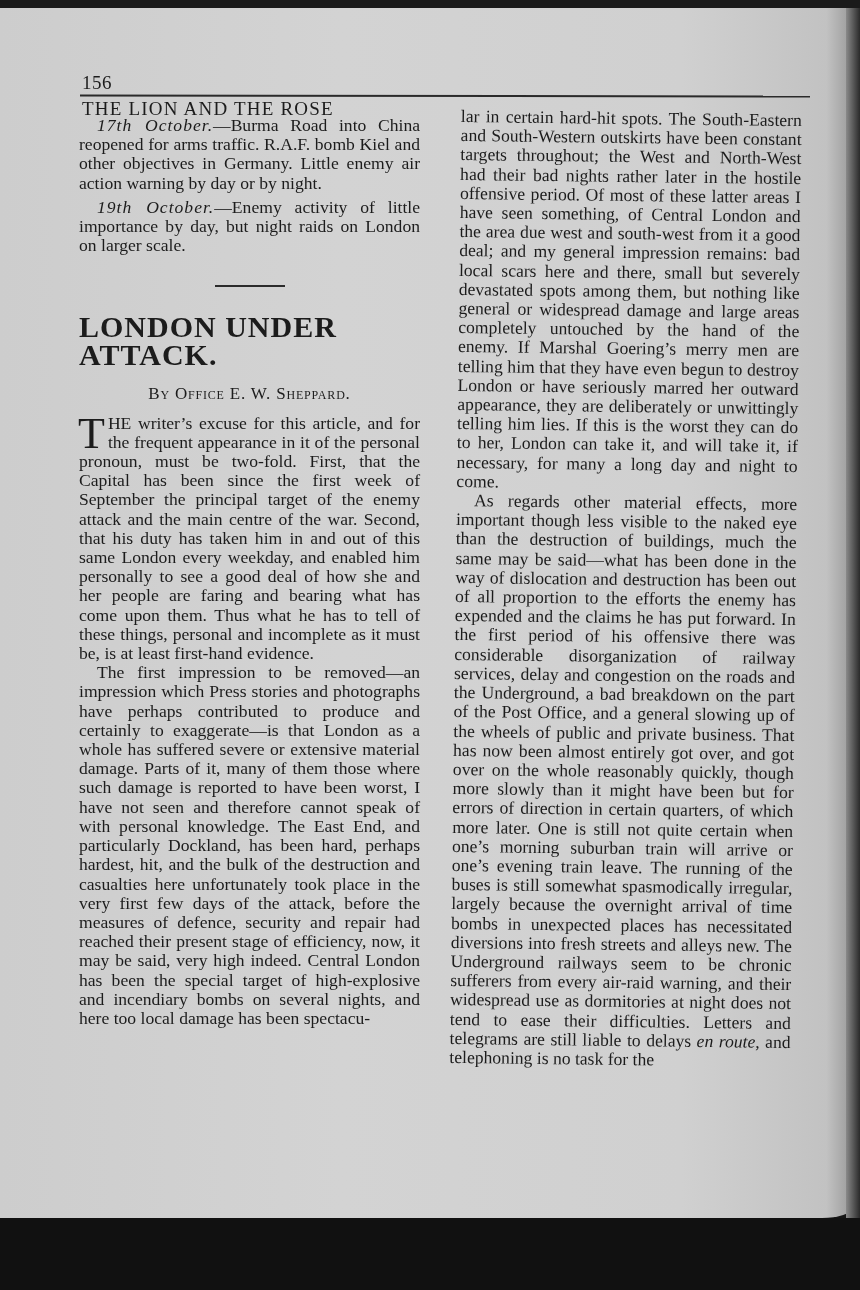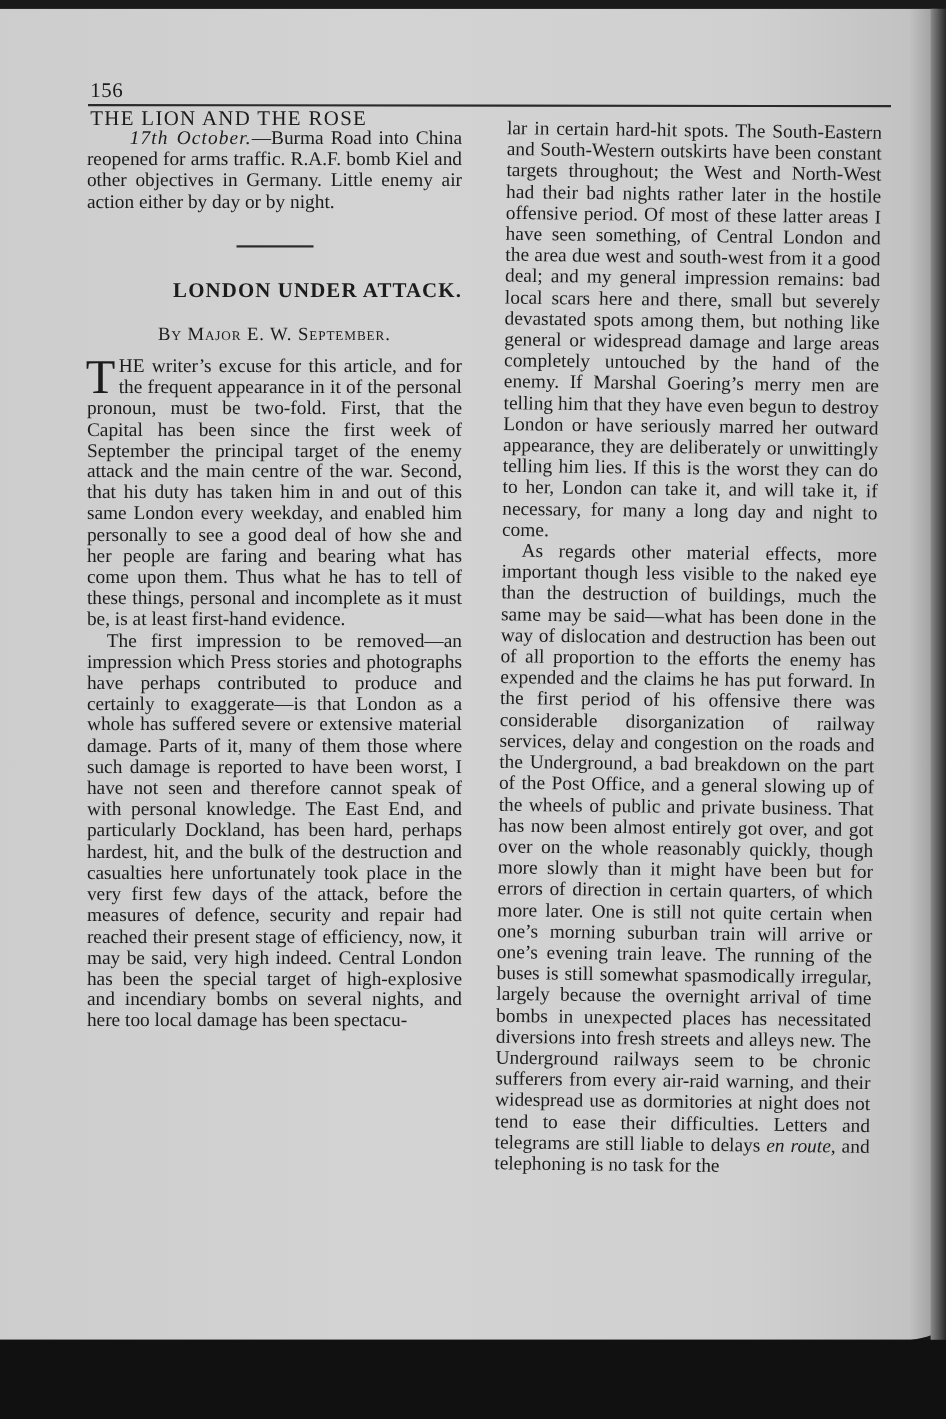--- a/index.html
+++ b/index.html
@@ -40,26 +40,26 @@
   }
   .col {
     position: absolute; font-size: 17.6px; line-height: 19.2px;
     text-align: justify; hyphens: none;
   }
   .col-left { left: 79px; top: 116px; width: 341px; }
   .col-right { left: 461px; top: 107px; width: 341px; transform: rotate(0.7deg); transform-origin: top left; }
   .col p { margin: 0; text-indent: 18px; }
   .col p.noindent { text-indent: 0; }
   .entry { margin-bottom: 5px !important; }
-  .date { font-style: italic; letter-spacing: 1px; margin-left: 21px; }
+  .date { font-style: italic; letter-spacing: 1px; }
   .short-rule {
     width: 70px; height: 2px; background: #2b2b2b; margin: 30px auto 26px auto;
   }
   .article-title {
-    font-weight: bold; font-size: 19px; letter-spacing: 1px; text-align: right;
+    font-weight: bold; font-size: 30px; letter-spacing: 1px; text-align: left;
     margin: 0 0 15px 0; line-height: 28px;
   }
   .byline {
     text-align: center; font-variant: small-caps; font-size: 17px; letter-spacing: 0.8px;
     margin: 0 0 10px 0;
   }
   .dropcap {
     float: left; font-size: 44px; line-height: 36px; margin: 2px 3px 0 -1px;
   }
   .first-line-caps { text-transform: uppercase; }
@@ -76,26 +76,27 @@
 <div class="right-edge"></div>
 <div class="bottom-dark"></div>
 
 <div class="running-head">
   <span class="page-number">156</span>
   <div class="running-title">THE LION AND THE ROSE</div>
 </div>
 <div class="head-rule"></div>
 
 <div class="col col-left">
-  <p class="entry"><span class="date">17th October.</span><span>—Burma Road into China reopened for arms traffic. R.A.F. bomb Kiel and other objectives in Germany. Little enemy air action either by day or by night.</span></p>
+  <p class="entry"><span class="date">17th October.</span><span>—Burma Road into China reopened for arms traffic. R.A.F. bomb Kiel and other objectives in Germany. Little enemy air action warning by day or by night.</span></p>
+  <p class="entry"><span class="date">19th October.</span><span>—Enemy activity of little importance by day, but night raids on London on larger scale.</span></p>
 
   <div class="short-rule"></div>
 
   <h1 class="article-title">LONDON UNDER ATTACK.</h1>
-  <div class="byline">By Major E. W. September.</div>
+  <div class="byline">By Office E. W. Sheppard.</div>
 
   <p class="p-lead"><span class="dropcap">T</span><span class="first-line-caps">HE</span><span> writer’s excuse for this article, and for the frequent appearance in it of the personal pronoun, must be two-fold. First, that the Capital has been since the first week of September the principal target of the enemy attack and the main centre of the war. Second, that his duty has taken him in and out of this same London every weekday, and enabled him personally to see a good deal of how she and her people are faring and bearing what has come upon them. Thus what he has to tell of these things, personal and incomplete as it must be, is at least first-hand evidence.</span></p>
   <p>The first impression to be removed—an impression which Press stories and photographs have perhaps contributed to produce and certainly to exaggerate—is that London as a whole has suffered severe or extensive material damage. Parts of it, many of them those where such damage is reported to have been worst, I have not seen and therefore cannot speak of with personal knowledge. The East End, and particularly Dockland, has been hard, perhaps hardest, hit, and the bulk of the destruction and casualties here unfortunately took place in the very first few days of the attack, before the measures of defence, security and repair had reached their present stage of efficiency, now, it may be said, very high indeed. Central London has been the special target of high-explosive and incendiary bombs on several nights, and here too local damage has been spectacu-</p>
 </div>
 
 <div class="col col-right">
   <p class="noindent">lar in certain hard-hit spots. The South-Eastern and South-Western outskirts have been constant targets throughout; the West and North-West had their bad nights rather later in the hostile offensive period. Of most of these latter areas I have seen something, of Central London and the area due west and south-west from it a good deal; and my general impression remains: bad local scars here and there, small but severely devastated spots among them, but nothing like general or widespread damage and large areas completely untouched by the hand of the enemy. If Marshal Goering’s merry men are telling him that they have even begun to destroy London or have seriously marred her outward appearance, they are deliberately or unwittingly telling him lies. If this is the worst they can do to her, London can take it, and will take it, if necessary, for many a long day and night to come.</p>
   <p><span>As regards other material effects, more important though less visible to the naked eye than the destruction of buildings, much the same may be said—what has been done in the way of dislocation and destruction has been out of all proportion to the efforts the enemy has expended and the claims he has put forward. In the first period of his offensive there was considerable disorganization of railway services, delay and congestion on the roads and the Underground, a bad breakdown on the part of the Post Office, and a general slowing up of the wheels of public and private business. That has now been almost entirely got over, and got over on the whole reasonably quickly, though more slowly than it might have been but for errors of direction in certain quarters, of which more later. One is still not quite certain when one’s morning suburban train will arrive or one’s evening train leave. The running of the buses is still somewhat spasmodically irregular, largely because the overnight arrival of time bombs in unexpected places has necessitated diversions into fresh streets and alleys new. The Underground railways seem to be chronic sufferers from every air-raid warning, and their widespread use as dormitories at night does not tend to ease their difficulties. Letters and telegrams are still liable to delays </span><em>en route</em><span>, and telephoning is no task for the</span></p>
 </div>
 

